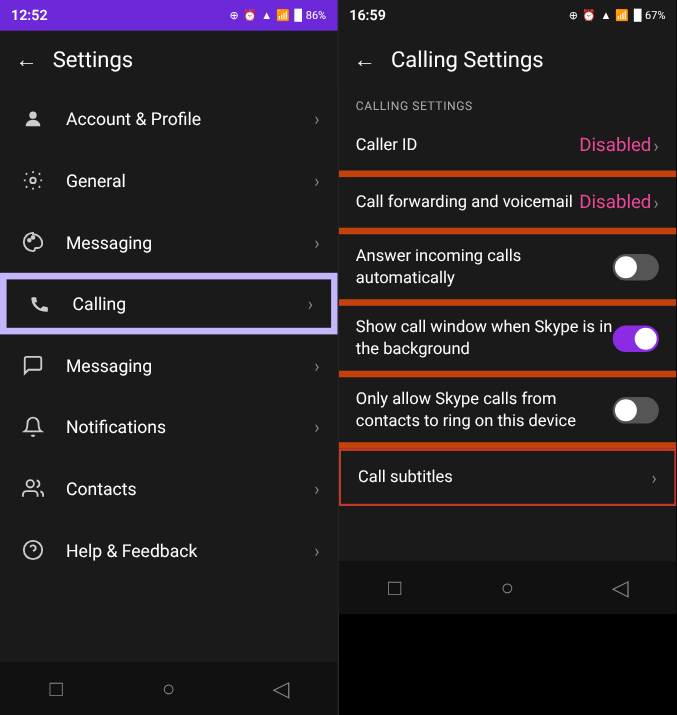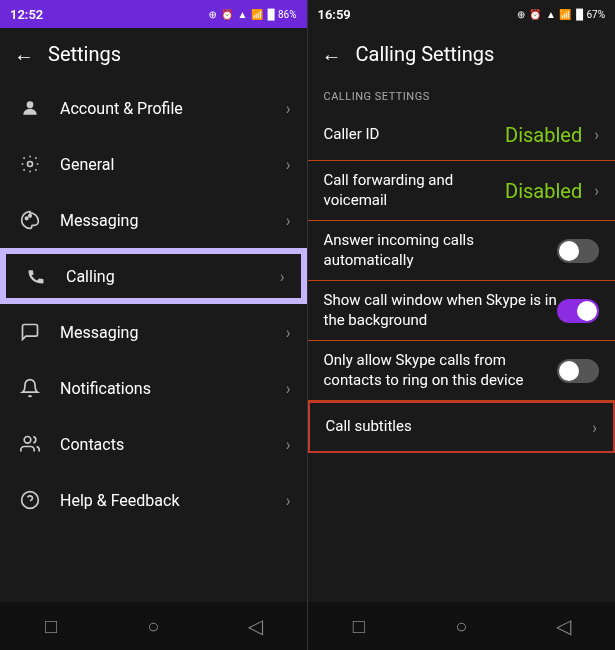--- a/index.html
+++ b/index.html
@@ -118,21 +118,21 @@
 
     
     .panel-divider {
       width: 1px;
       background: #333;
     }
 
     
     .right-panel {
       width: 308px;
-      height: 650px;
+      height: 558px;
       background: #1a1a1a;
       display: flex;
       flex-direction: column;
     }
 
     .status-bar-right {
       height: 28px;
       background: #1a1a1a;
       display: flex;
       align-items: center;
@@ -160,36 +160,36 @@
     .calling-settings-list {
       flex: 1;
       overflow: hidden;
     }
 
     .calling-item {
       min-height: 52px;
       display: flex;
       align-items: center;
       padding: 10px 16px;
-      border-bottom: 1px solid #c2410c;
+      border-bottom: 6px solid #c2410c;
       position: relative;
     }
     .calling-item.highlighted {
       border: 2px solid #c0392b;
     }
     .calling-item-label {
       flex: 1;
       color: #fff;
       font-size: 15px;
       line-height: 1.3;
     }
     .calling-item-value {
-      color: #84cc16;
-      font-size: 20px;
-      margin-right: 12px;
+      color: #ec4899;
+      font-size: 17px;
+      margin-right: 2px;
     }
     .calling-item-chevron {
       color: #888;
       font-size: 16px;
     }
 
     
     .toggle {
       width: 42px;
       height: 24px;

